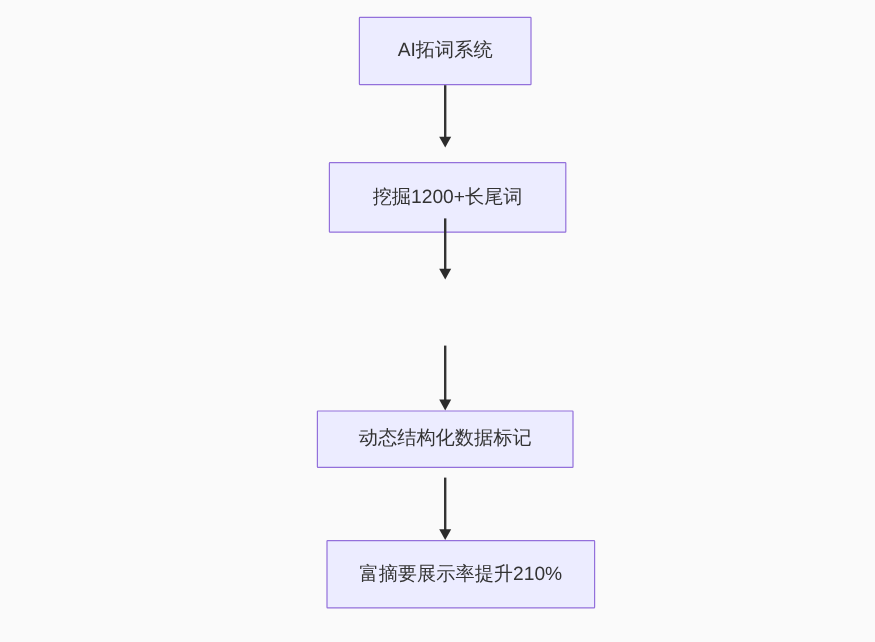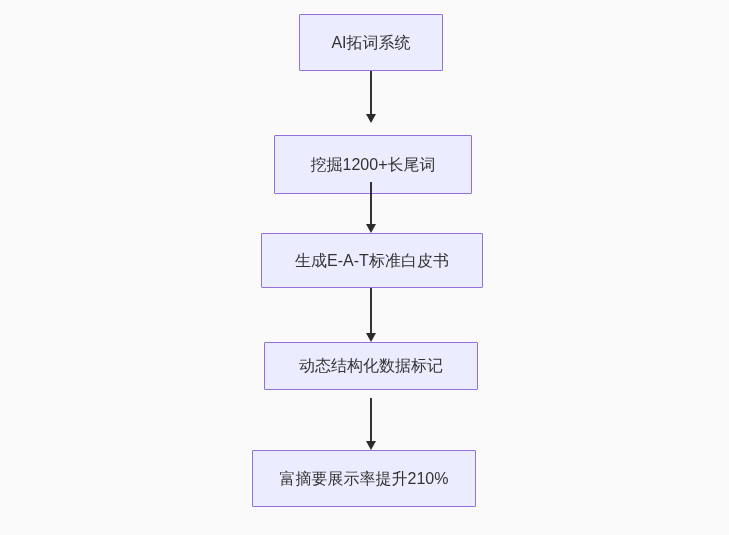--- a/index.html
+++ b/index.html
@@ -30,21 +30,21 @@
     color: #333333;
     font-size: 16px;
     line-height: 1.2;
     text-align: center;
     white-space: nowrap;
   }
   .node-1 { left: 299px; top: 14px;  width: 144px; height: 57px; }
   .node-2 { left: 274px; top: 123px; width: 198px; height: 59px; margin-top: 12px; }
   .node-3 { left: 261px; top: 233px; width: 222px; height: 55px; }
   .node-4 { left: 264px; top: 342px; width: 214px; height: 48px; }
-  .node-5 { left: 252px; top: 450px; width: 224px; height: 57px; }
+  .node-5 { left: 272px; top: 450px; width: 224px; height: 57px; }
 
   .arrow {
     position: absolute;
     left: 366px;
     width: 10px;
   }
   .arrow .shaft {
     position: absolute;
     left: 4px;
     top: 0;
@@ -83,23 +83,20 @@
 
   <div class="node node-2">
     <span>挖掘1200+长尾词</span>
   </div>
 
   <div class="arrow arrow-2">
     <div class="shaft"></div>
     <div class="head"></div>
   </div>
 
-  <div class="node node-3">
-    <span>生成E-A-T标准白皮书</span>
-  </div>
 
   <div class="arrow arrow-3">
     <div class="shaft"></div>
     <div class="head"></div>
   </div>
 
   <div class="node node-4">
     <span>动态结构化数据标记</span>
   </div>
 

